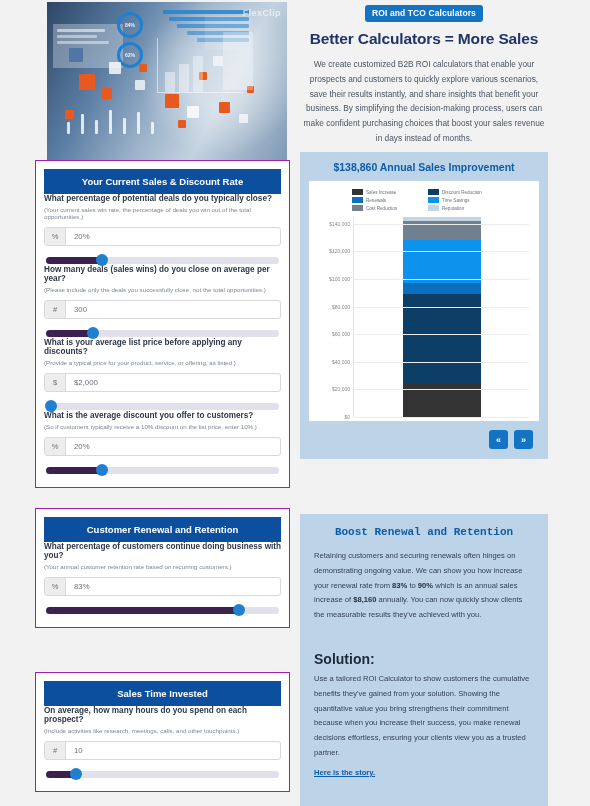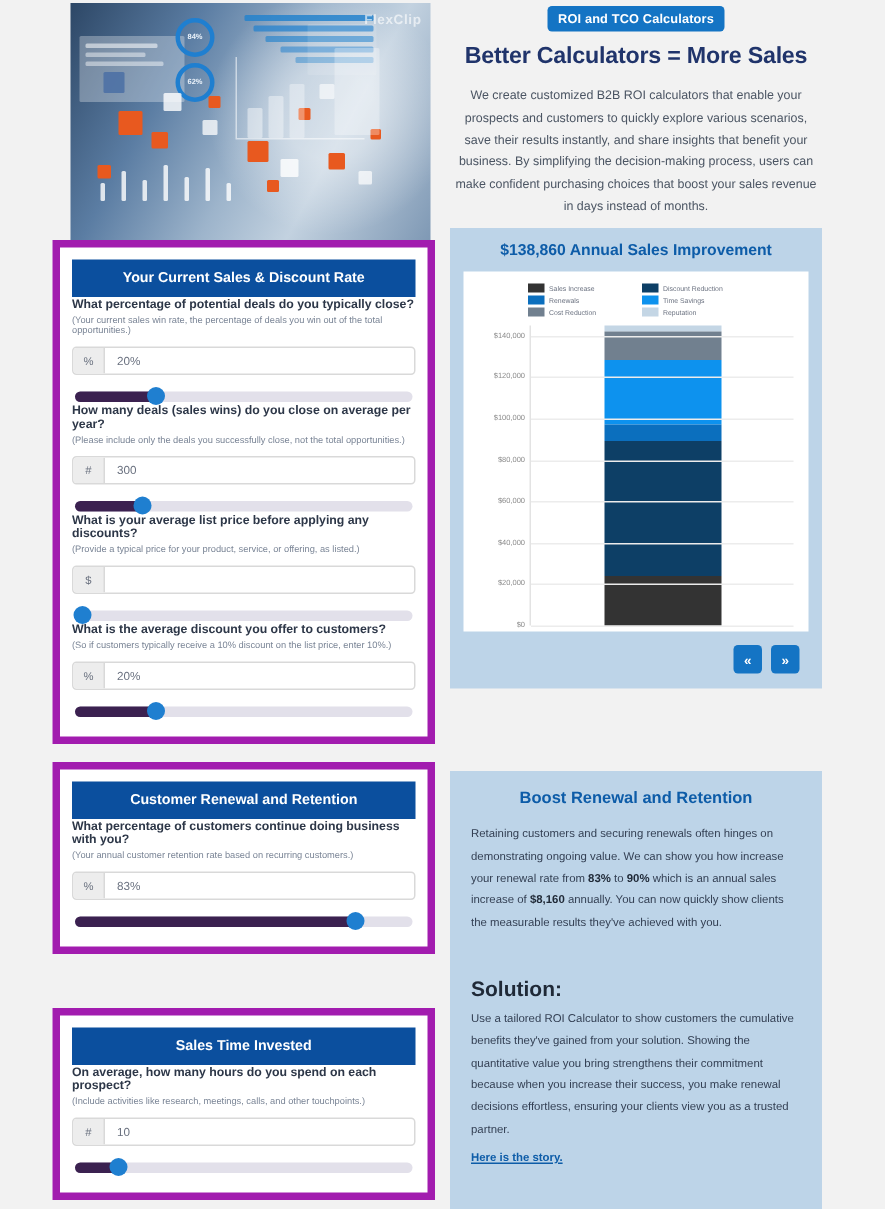--- a/index.html
+++ b/index.html
@@ -37,21 +37,21 @@
   }
   .hero-h1 {
     color: #20346b; font-size: 15.5px; font-weight: 700; margin-top: 8px; letter-spacing: -.15px;
   }
   .hero-p {
     color: #4b5563; font-size: 8.3px; line-height: 1.78; margin-top: 9px;
   }
 
   
   .form-card { position: absolute; left: 35px; width: 255px; background: #fff;
-               border: 5px solid #a21caf; }
+               border: 1px solid #a21caf; }
   .sec-head {
     background: #0b4f9e; color: #fff; font-size: 9.5px; font-weight: 700;
     text-align: center; padding: 7px 4px; margin: 8px 8px 0;
   }
   .field { padding: 0 8px; }
   .q { font-size: 8.2px; font-weight: 700; color: #2d3748; }
   .hint { font-size: 6.2px; color: #7a8596; margin-top: 3px; }
   .inp-wrap { display: flex; margin-top: 7px; height: 19px;
               border: 1px solid #d9d9d9; border-radius: 3px; overflow: hidden; background:#fff; }
   .inp-pre {
@@ -90,21 +90,21 @@
   .bar { position: absolute; left: 50%; transform: translateX(-50%); width: 78px; bottom: 0; }
   .seg { width: 100%; }
 
   .navrow { display: flex; justify-content: flex-end; gap: 6px; margin-top: 9px;
             padding-right: 6px; }
   .navbtn { width: 19px; height: 19px; background: #1474c4; border-radius: 3px;
             color: #fff; font-size: 9px; display: flex; align-items: center;
             justify-content: center; font-weight: 700; }
 
   .boost-panel { background: #bdd4e8; padding: 12px 14px 12px; }
-  .boost-title { text-align: center; color: #0d5ca8; font-size: 11px; font-weight: 700; }
+  .boost-title { text-align: center; color: #0d5ca8; font-size: 11px; font-weight: 700; font-family: Liberation Mono, monospace; }
   .boost-p { font-size: 7.6px; color: #344054; line-height: 1.95; margin-top: 11px; }
   .boost-p b { color: #1f2937; }
   .sol-h { font-size: 14px; font-weight: 700; color: #1f2937; margin-top: 28px; }
   .boost-link { color: #0d5ca8; font-size: 7.6px; font-weight: 700;
                 text-decoration: underline; display: inline-block; }
 </style>
 </head>
 <body>
 
 <div class="page">
@@ -198,20 +198,21 @@
           <div class="s-track"></div>
           <div class="s-fill" style="width: 20%;"></div>
           <div class="s-thumb" style="left: 20%;"></div>
         </div>
       </div>
       <div class="field">
         <div class="q">What is your average list price before applying any discounts?</div>
         <div class="hint">(Provide a typical price for your product, service, or offering, as listed.)</div>
         <div class="inp-wrap">
           <div class="inp-pre">$</div>
+          <div class="inp-val">$2,000</div>
         </div>
         <div class="slider">
           <div class="s-track"></div>
           <div class="s-fill" style="width: 2%;"></div>
           <div class="s-thumb" style="left: 2%;"></div>
         </div>
       </div>
       <div class="field">
         <div class="q">What is the average discount you offer to customers?</div>
         <div class="hint">(So if customers typically receive a 10% discount on the list price, enter 10%.)</div>

